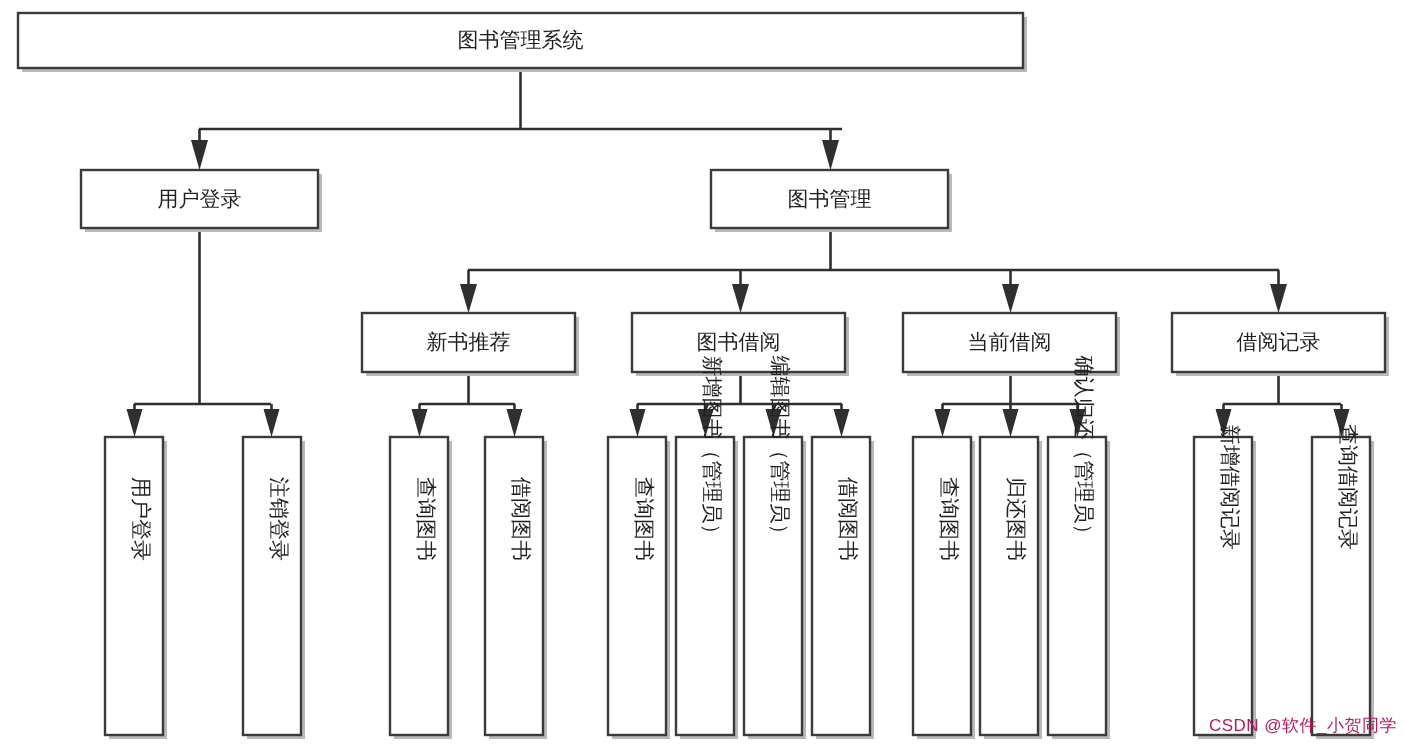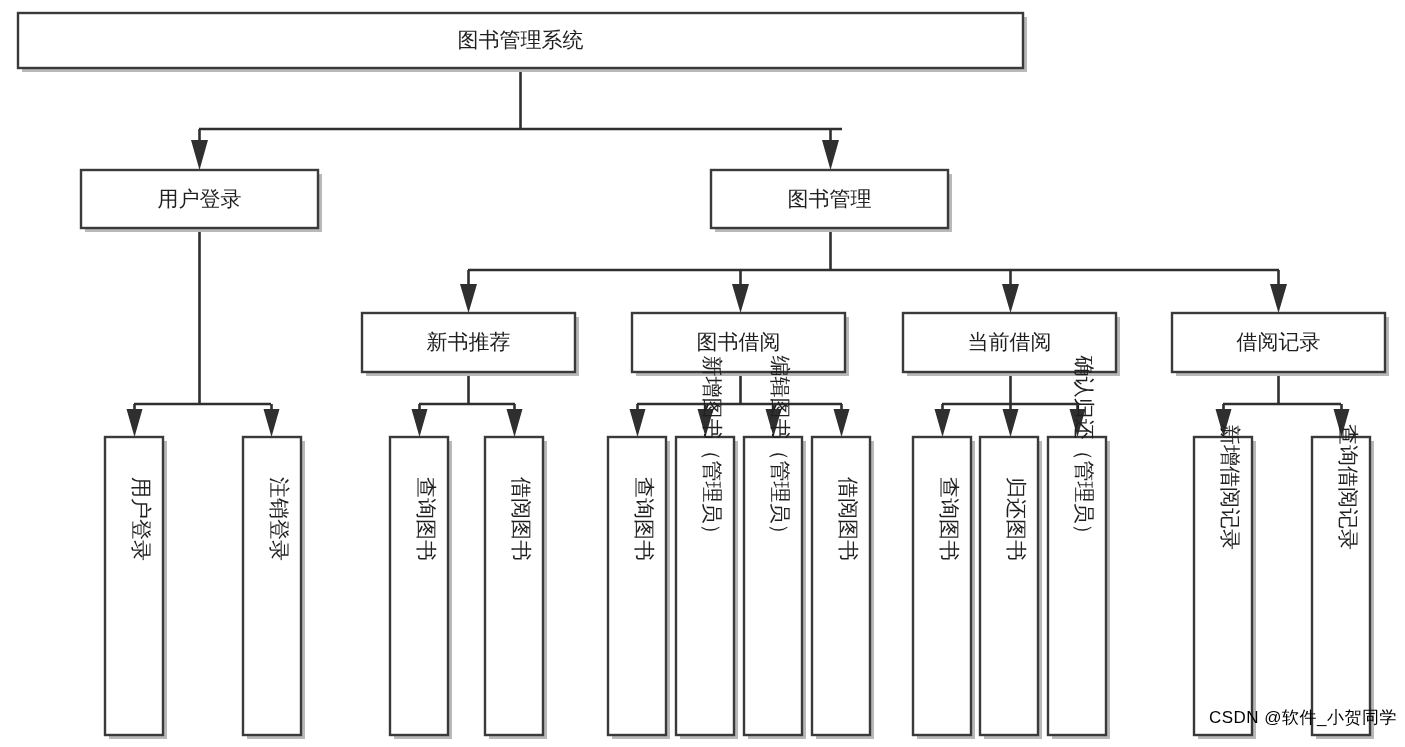--- a/index.html
+++ b/index.html
@@ -57,24 +57,24 @@
   }
   .node-label-v {
     font-family: "Liberation Sans", "DejaVu Sans", sans-serif;
     font-size: 21px;
     fill: #1f1f1f;
     text-anchor: middle;
   }
   .watermark-text {
     position: absolute;
     right: 8px;
-    bottom: 18px;
+    bottom: 10px;
     font-family: "Liberation Sans", "DejaVu Sans", sans-serif;
     font-size: 17px;
-    color: #000000;
+    color: #be185d;
     letter-spacing: 0.5px;
     white-space: nowrap;
     user-select: none;
   }
 </style>
 </head>
 <body>
 
 <div id="diagram-root">
 

